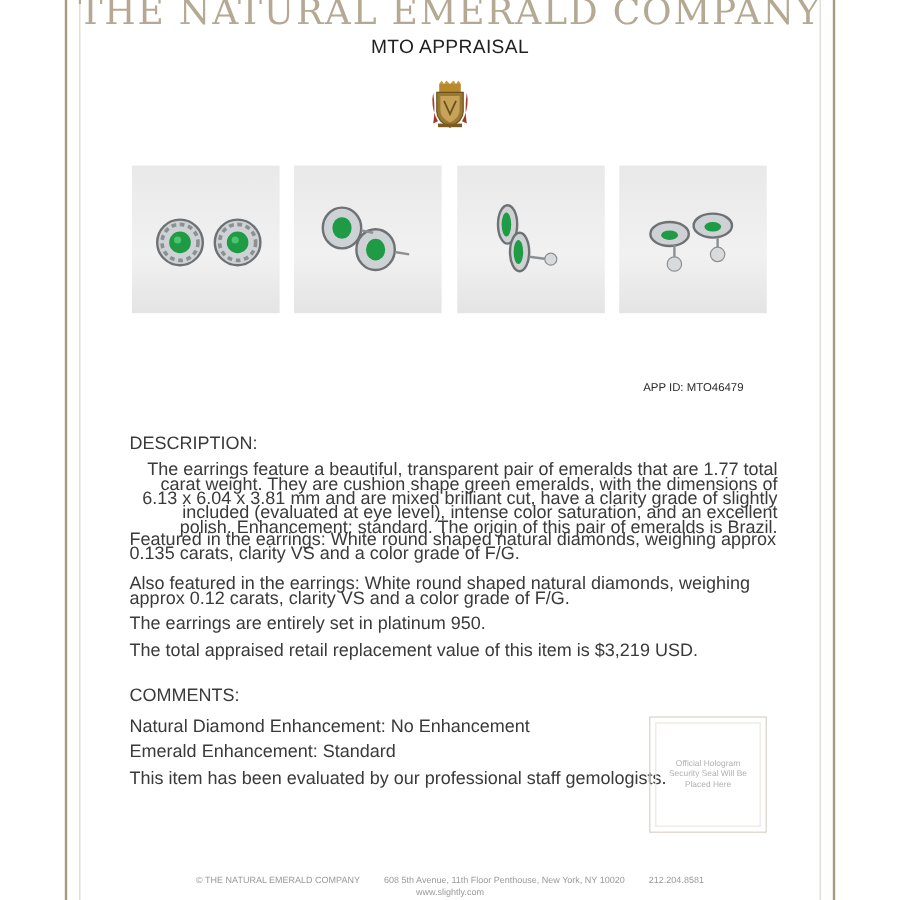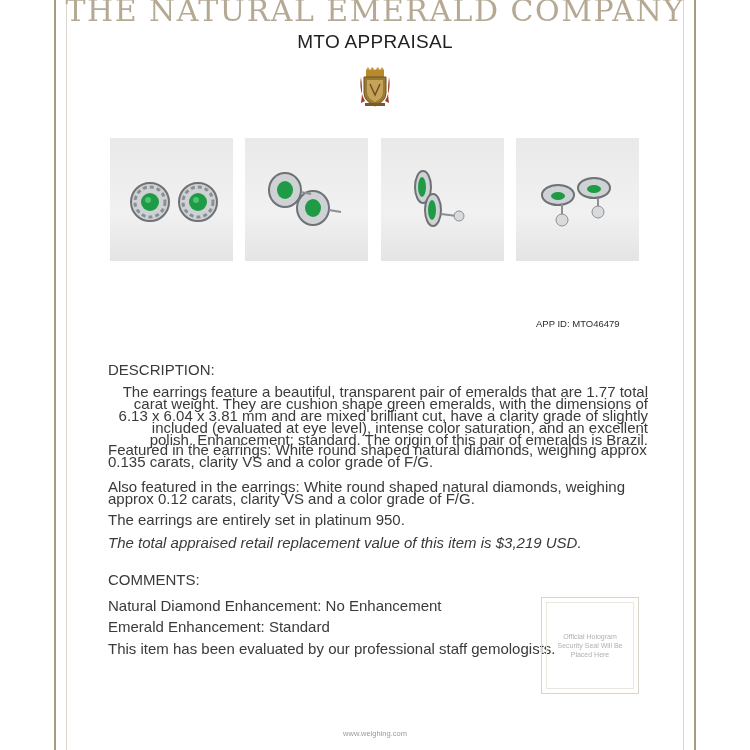--- a/index.html
+++ b/index.html
@@ -15,42 +15,42 @@
     .frame-inner-right { left: 683px; width: 1px; background: #dcd6cc; }
     .frame-outer-right { left: 694px; width: 2px; background: #a89a80; }
 
     .brand-title {
       position: absolute; top: -7px; left: 0; width: 750px; text-align: center;
       font-family: "DejaVu Serif", serif; font-size: 30px; letter-spacing: 1.5px;
       color: #b5a993; font-weight: normal; white-space: nowrap;
     }
     .doc-subtitle {
       position: absolute; top: 31px; left: 0; width: 750px; text-align: center;
-      font-size: 19px; color: #1f1f1f; letter-spacing: 0.3px;
+      font-size: 16px; color: #1f1f1f; letter-spacing: 0.3px;
     }
     .crest { position: absolute; left: 357px; top: 67px; width: 36px; height: 42px; }
 
     .gallery { position: absolute; top: 138px; left: 110px; width: 530px; height: 123px; }
     .thumb {
       position: absolute; top: 0; width: 123px; height: 123px;
       background: linear-gradient(180deg, #e9e9e9 0%, #f1f1f1 60%, #e4e4e4 100%);
       overflow: hidden;
     }
     .thumb svg { position: absolute; left: 0; top: 0; }
 
     .app-id { position: absolute; top: 278px; left: 536px; font-size: 9.5px; color: #2c2c2c; margin-top: 40px; }
 
     .section { position: absolute; left: 108px; width: 540px; font-size: 15px; line-height: 12px; color: #3a3a3a; }
     .section p { margin: 0; }
     .desc-heading { top: 364px; }
     .desc-p1 { top: 386px; text-align: right; }
     .desc-p2 { top: 444px; }
     .desc-p3 { top: 481px; }
     .desc-p4 { top: 514px; }
-    .desc-p5 { top: 537px; font-style: italic; }
+    .desc-p5 { top: 537px; }
     .com-heading { top: 574px; }
     .com-1 { top: 621px; }
     .com-2 { top: 600px; }
     .com-3 { top: 643px; }
 
     .seal {
       position: absolute; left: 541px; top: 597px; width: 98px; height: 97px;
       border: 1px solid #d9d3c8; box-sizing: border-box;
     }
     .seal-inner {
@@ -161,14 +161,19 @@
 <div class="section com-2">Natural Diamond Enhancement: No Enhancement</div>
 <div class="section com-3">This item has been evaluated by our professional staff gemologists.</div>
 
 <div class="seal">
   <div class="seal-inner">
     <div class="seal-text">Official Hologram Security Seal Will Be Placed Here</div>
   </div>
 </div>
 
 <div class="footer">
-  <div>www.weighing.com</div>
+  <div class="footer-row">
+    <span>© THE NATURAL EMERALD COMPANY</span>
+    <span>608 5th Avenue, 11th Floor Penthouse, New York, NY  10020</span>
+    <span>212.204.8581</span>
+  </div>
+  <div>www.slightly.com</div>
 </div>
 
 </body></html>

